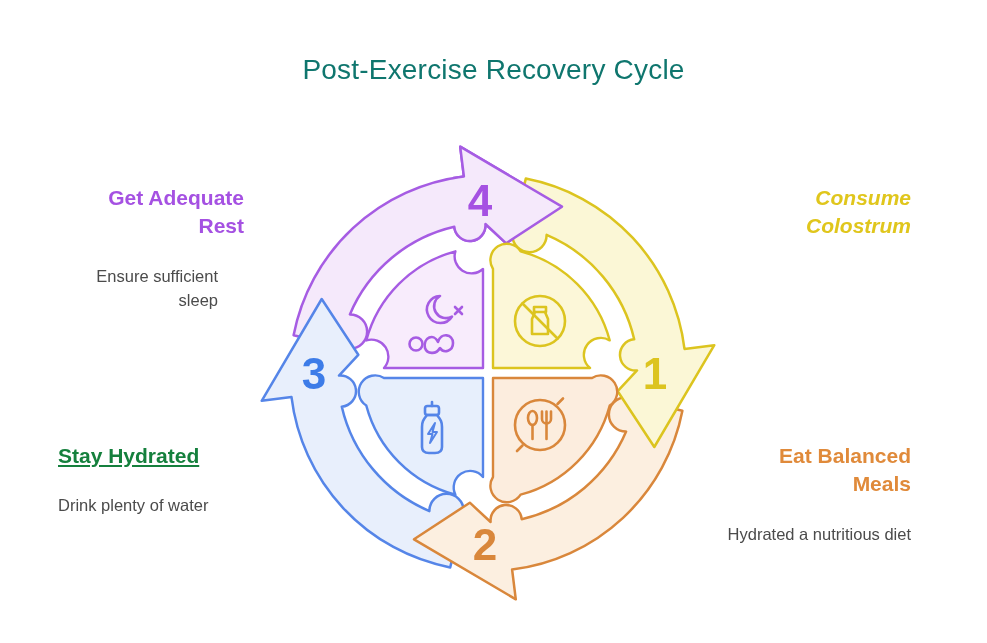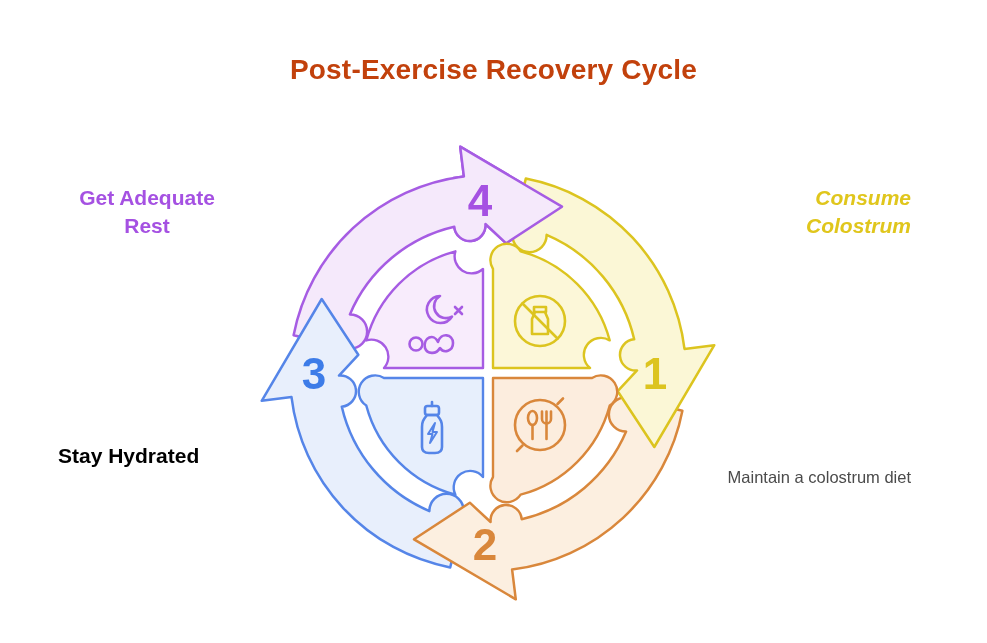--- a/index.html
+++ b/index.html
@@ -2,58 +2,61 @@
 <html><head>
 <meta charset="utf-8">
 <style>
   html,body{margin:0;padding:0;}
   body{
     width:987px;height:643px;position:relative;background:#ffffff;
     font-family:"Liberation Sans", sans-serif;overflow:hidden;
   }
   .title{
     position:absolute;top:54px;left:0;right:0;text-align:center;
-    font-size:28px;font-weight:700;color:#c2410c;letter-spacing:.2px;
+    font-size:28px;font-weight:400;color:#0f766e;letter-spacing:.2px;
   }
   .block{position:absolute;}
   .block .head{font-weight:700;font-size:21px;line-height:1.35;}
   .block .desc{font-size:16.5px;line-height:1.45;color:#4b4b4b;margin-top:24px;}
-  .b-tl{left:58px;top:184px;width:178px;text-align:center;}
+  .b-tl{left:66px;top:184px;width:178px;text-align:right;}
   .b-tl .head{color:#a551e2;}
   .b-tl .desc{width:152px;}
   .b-tr{right:76px;top:184px;width:200px;text-align:right;font-style:italic;}
   .b-tr .head{color:#e0c61c;margin-left:auto;width:135px;}
   .b-tr .desc{margin-left:auto;width:175px;}
   .b-bl{left:58px;top:442px;width:230px;text-align:left;}
-  .b-bl .head{color:#000000;}
+  .b-bl .head{color:#15803d;text-decoration:underline;}
   .b-br{right:76px;top:442px;width:200px;text-align:right;}
   .b-br .head{color:#e08a3a;margin-left:auto;width:150px;}
   .b-br .desc{margin-left:auto;width:186px;}
   .diagram{position:absolute;left:238px;top:123px;}
   .num{font-family:"Liberation Sans",sans-serif;font-size:44px;font-weight:700;text-anchor:middle;}
 </style>
 </head>
 <body>
 
 <div class="title">Post-Exercise Recovery Cycle</div>
 
 <div class="block b-tl">
   <div class="head">Get Adequate Rest</div>
+  <div class="desc">Ensure sufficient sleep</div>
 </div>
 
 <div class="block b-tr">
   <div class="head">Consume Colostrum</div>
 </div>
 
 <div class="block b-bl">
   <div class="head">Stay Hydrated</div>
+  <div class="desc">Drink plenty of water</div>
 </div>
 
 <div class="block b-br">
-  <div class="desc">Maintain a colostrum diet</div>
+  <div class="head">Eat Balanced Meals</div>
+  <div class="desc">Hydrated a nutritious diet</div>
 </div>
 
 <svg class="diagram" width="500" height="500" viewBox="-250 -250 500 500">
   <defs>
     <path id="arrowShape" d="M -194.4 -37.8
          A 198 198 0 0 1 -24.1 -196.5
          L -27.8 -226.3
          L 74 -166.3
          L 18.2 -129.7
          L -2.6 -149

